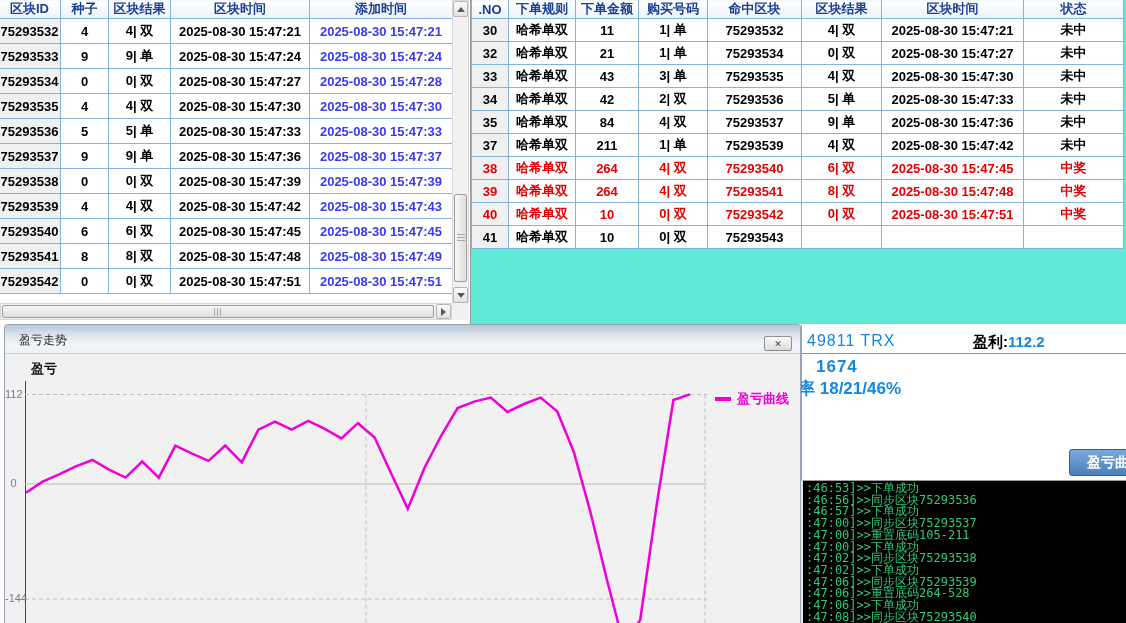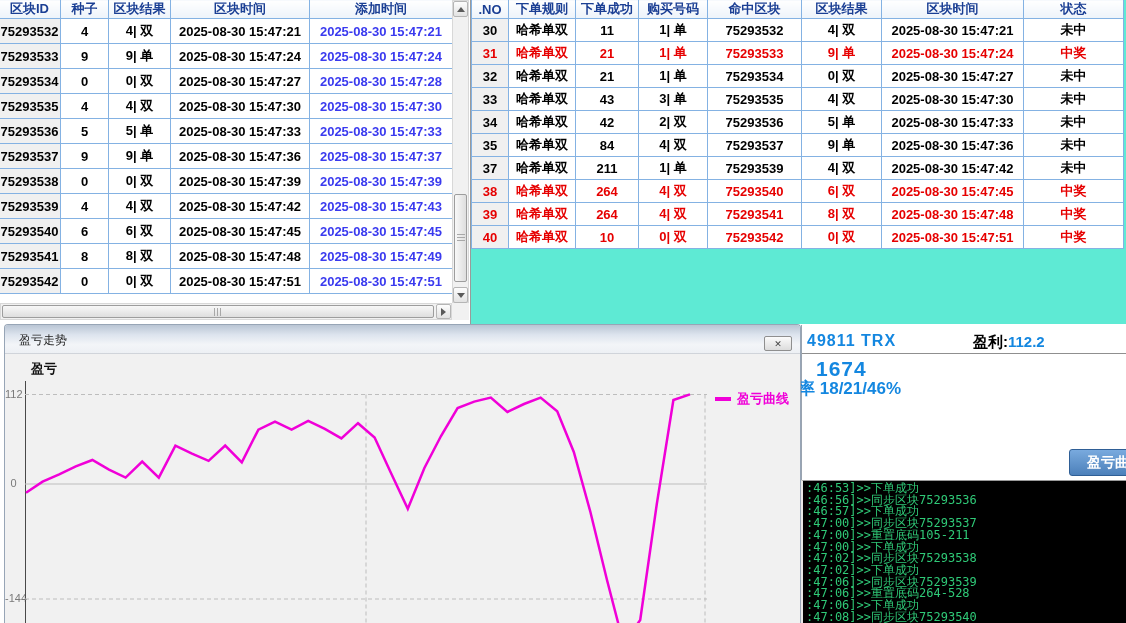--- a/index.html
+++ b/index.html
@@ -44,27 +44,27 @@
       display:flex;align-items:center;justify-content:center}
   .hthumb{position:absolute;left:1px;top:1px;width:432px;height:13px;
       background:linear-gradient(#f8f8f8,#dedede);border:1px solid #9d9d9d;border-radius:2px;
       display:flex;align-items:center;justify-content:center}
   .grip-v{width:8px;height:9px;background:repeating-linear-gradient(180deg,#a8a8a8 0 1px,transparent 1px 3px)}
   .grip-h{width:9px;height:8px;background:repeating-linear-gradient(90deg,#a8a8a8 0 1px,transparent 1px 3px)}
 
   
   #stats-panel{position:absolute;left:801px;top:325px;width:325px;height:155px;background:#fff;
       border-left:1px solid #9aa4b0}
-  #stats-panel .balance{position:absolute;left:5px;top:7px;font-size:16px;font-weight:bold;
+  #stats-panel .balance{position:absolute;left:5px;top:7px;font-size:16px;font-weight:normal;
       color:#1487e0;letter-spacing:1px}
   #stats-panel .profit{position:absolute;left:171px;top:8px;font-size:15px;font-weight:bold}
   #stats-panel .profit .plabel{color:#000000}
   #stats-panel .profit .pv{color:#1487e0}
   #stats-panel .sep{position:absolute;left:0;top:28px;width:325px;border-top:1px solid #8f8f8f}
-  #stats-panel .count{position:absolute;left:14px;top:32px;font-size:21px;font-weight:bold;color:#1487e0;letter-spacing:1px}
+  #stats-panel .count{position:absolute;left:14px;top:32px;font-size:17px;font-weight:bold;color:#1487e0;letter-spacing:1px}
   #stats-panel .rate{position:absolute;left:-4px;top:52px;font-size:17px;font-weight:bold;color:#1487e0}
   .curve-btn{position:absolute;left:267px;top:124px;width:92px;height:27px;
       background:linear-gradient(#79aade,#4c80ba);border:1px solid #2f5f96;border-radius:3px;
       color:#fff;font-size:14px;font-weight:bold;font-family:inherit;cursor:pointer}
 
   
   #console{position:absolute;left:801px;top:480px;width:325px;height:143px;background:#000;
       border-top:1px solid #9a9a9a;border-left:2px solid #e8e8e8;padding:2px 0 0 3px;overflow:hidden}
   .console-line{font-family:"DejaVu Sans Mono",monospace;font-size:12px;line-height:11.7px;
       color:#2fc977;white-space:nowrap}
@@ -226,49 +226,39 @@
           <col style="width:69px">
           <col style="width:94px">
           <col style="width:80px">
           <col style="width:142px">
           <col style="width:100px">
         </colgroup>
       <thead>
         <tr>
           <th>.NO</th>
           <th>下单规则</th>
-          <th>下单成功</th>
+          <th>下单金额</th>
           <th>购买号码</th>
           <th>命中区块</th>
           <th>区块结果</th>
           <th>区块时间</th>
           <th>状态</th>
         </tr>
       </thead>
       <tbody>
           <tr>
             <td class="rc0">30</td>
             <td class="rc1">哈希单双</td>
             <td class="rc2">11</td>
             <td class="rc3">1| 单</td>
             <td class="rc4">75293532</td>
             <td class="rc5">4| 双</td>
             <td class="rc6">2025-08-30 15:47:21</td>
             <td class="rc7">未中</td>
           </tr>
-          <tr class="win">
-            <td class="rc0">31</td>
-            <td class="rc1">哈希单双</td>
-            <td class="rc2">21</td>
-            <td class="rc3">1| 单</td>
-            <td class="rc4">75293533</td>
-            <td class="rc5">9| 单</td>
-            <td class="rc6">2025-08-30 15:47:24</td>
-            <td class="rc7">中奖</td>
-          </tr>
           <tr>
             <td class="rc0">32</td>
             <td class="rc1">哈希单双</td>
             <td class="rc2">21</td>
             <td class="rc3">1| 单</td>
             <td class="rc4">75293534</td>
             <td class="rc5">0| 双</td>
             <td class="rc6">2025-08-30 15:47:27</td>
             <td class="rc7">未中</td>
           </tr>
@@ -334,20 +324,30 @@
           </tr>
           <tr class="win">
             <td class="rc0">40</td>
             <td class="rc1">哈希单双</td>
             <td class="rc2">10</td>
             <td class="rc3">0| 双</td>
             <td class="rc4">75293542</td>
             <td class="rc5">0| 双</td>
             <td class="rc6">2025-08-30 15:47:51</td>
             <td class="rc7">中奖</td>
+          </tr>
+          <tr>
+            <td class="rc0">41</td>
+            <td class="rc1">哈希单双</td>
+            <td class="rc2">10</td>
+            <td class="rc3">0| 双</td>
+            <td class="rc4">75293543</td>
+            <td class="rc5"></td>
+            <td class="rc6"></td>
+            <td class="rc7"></td>
           </tr>
         </tbody>
     </table>
   </div>
 
   <div id="stats-panel">
     <div class="balance">49811 TRX</div>
     <div class="profit">
       <span class="plabel">盈利:</span><span class="pv">112.2</span>
     </div>

